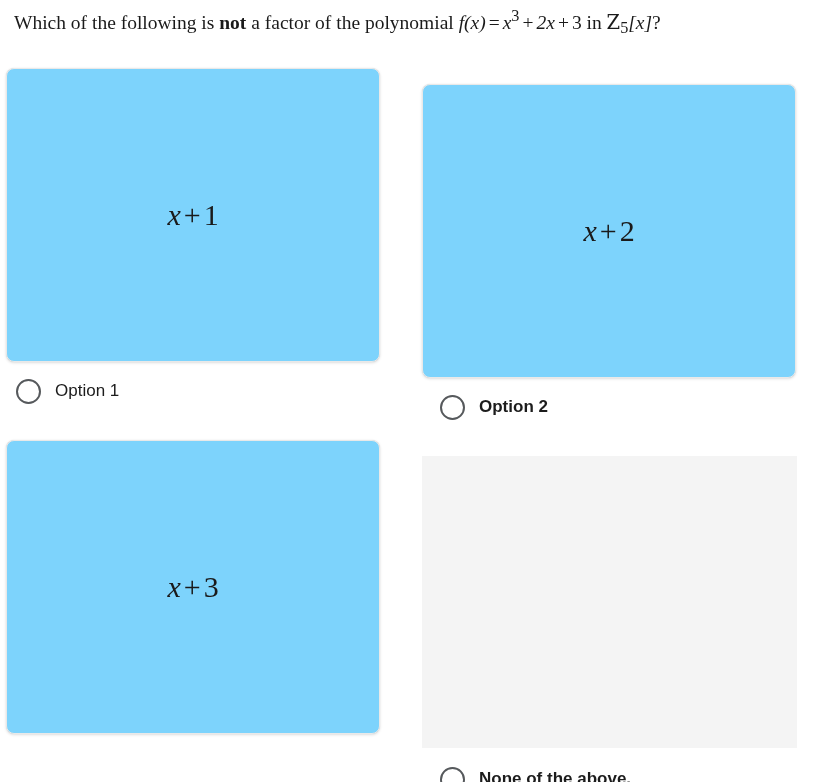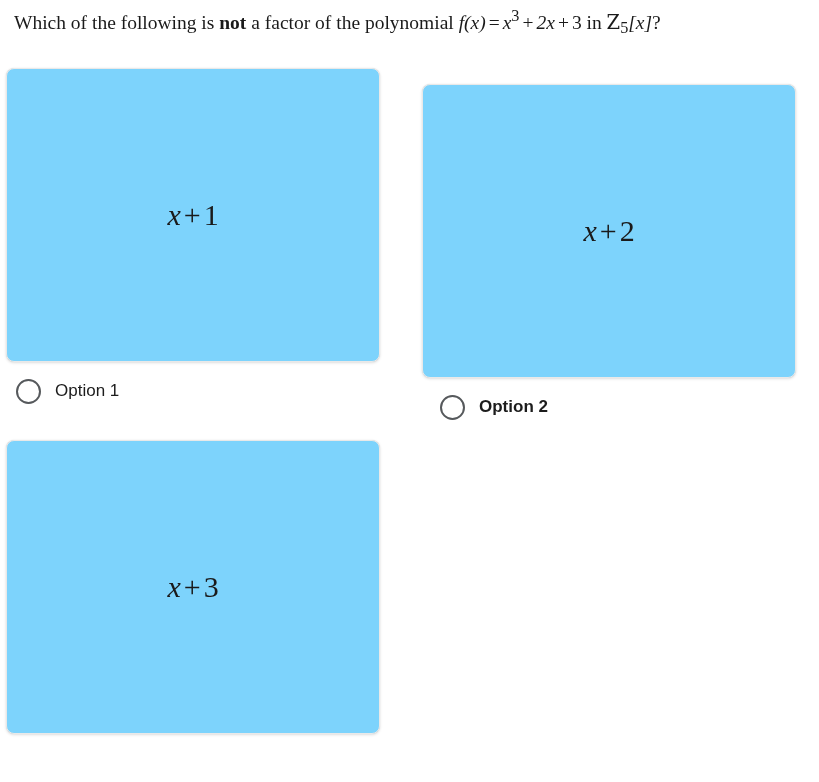--- a/index.html
+++ b/index.html
@@ -160,16 +160,25 @@
   </div>
 
   <div class="option-row">
 
     <div class="option-cell col-left">
       <div class="option-card">
         <div class="card-expression"><span class="mathi">x</span><span class="op mathup">+</span><span class="mathup">3</span></div>
       </div>
     </div>
 
+    <div class="option-cell col-right">
+      <div class="option-card placeholder">
+        <div class="card-expression"></div>
+      </div>
+      <div class="option-choice">
+        <span class="radio-circle"></span>
+        <span class="option-label">None of the above.</span>
+      </div>
+    </div>
 
   </div>
 
 </div>
 
 </body></html>

